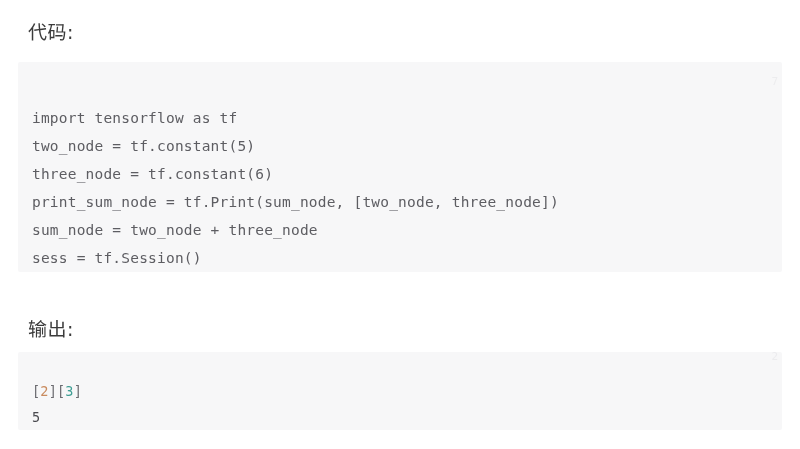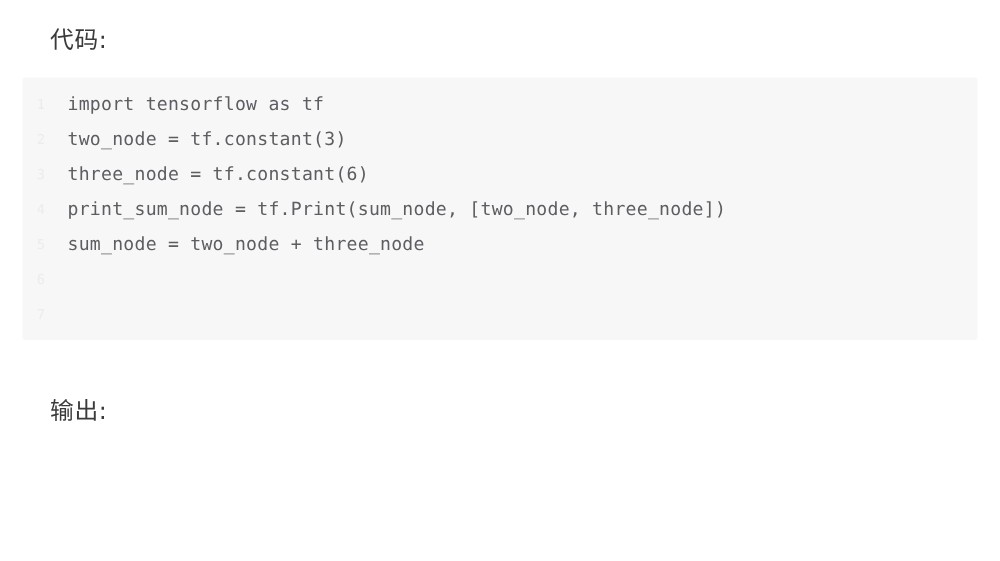--- a/index.html
+++ b/index.html
@@ -20,42 +20,43 @@
     position: relative;
     width: 800px;
     height: 449px;
     background: #ffffff;
     box-sizing: border-box;
   }
 
   
   .section-heading {
     position: absolute;
-    left: 40px;
+    left: 28px;
     font-size: 19px;
     line-height: 26px;
     color: #3b3b3b;
     letter-spacing: 0.5px;
     font-family: "DejaVu Sans", "Liberation Sans", sans-serif;
     font-weight: 400;
     white-space: nowrap;
   }
   #heading-code { top: 19px; }
   #heading-output { top: 316px; text-align: right; }
 
   
   .code-block {
     position: absolute;
     left: 18px;
     background: #f7f7f8;
     border-radius: 2px;
     box-sizing: border-box;
     overflow: hidden;
     display: flex;
-    flex-direction: row;
+    flex-direction: column;
+    justify-content: flex-end;
   }
   #block-code {
     top: 62px;
     width: 764px;
     height: 210px;
   }
   #block-output {
     top: 352px;
     width: 764px;
     height: 78px;
@@ -119,23 +120,34 @@
         <span class="ln">1</span>
         <span class="ln">2</span>
         <span class="ln">3</span>
         <span class="ln">4</span>
         <span class="ln">5</span>
         <span class="ln">6</span>
         <span class="ln">7</span>
       </div>
     <div class="code-area" id="code-area">
         <div class="code-line">import tensorflow as tf</div>
-        <div class="code-line">two_node = tf.constant(3)</div>
+        <div class="code-line">two_node = tf.constant(5)</div>
         <div class="code-line">three_node = tf.constant(6)</div>
         <div class="code-line">print_sum_node = tf.Print(sum_node, [two_node, three_node])</div>
         <div class="code-line">sum_node = two_node + three_node</div>
+        <div class="code-line">sess = tf.Session()</div>
       </div>
   </div>
 
   <div class="section-heading" id="heading-output">输出:</div>
 
+  <div class="code-block" id="block-output">
+    <div class="gutter" id="output-gutter">
+        <span class="ln">1</span>
+        <span class="ln">2</span>
+      </div>
+    <div class="code-area" id="output-area">
+        <div class="code-line"><span class="tok-bracket">[</span><span class="tok-num-a">2</span><span class="tok-bracket">]</span><span class="tok-bracket">[</span><span class="tok-num-b">3</span><span class="tok-bracket">]</span></div>
+        <div class="code-line"><span class="tok-plain">5</span></div>
+      </div>
+  </div>
 
 </div>
 
 </body></html>

